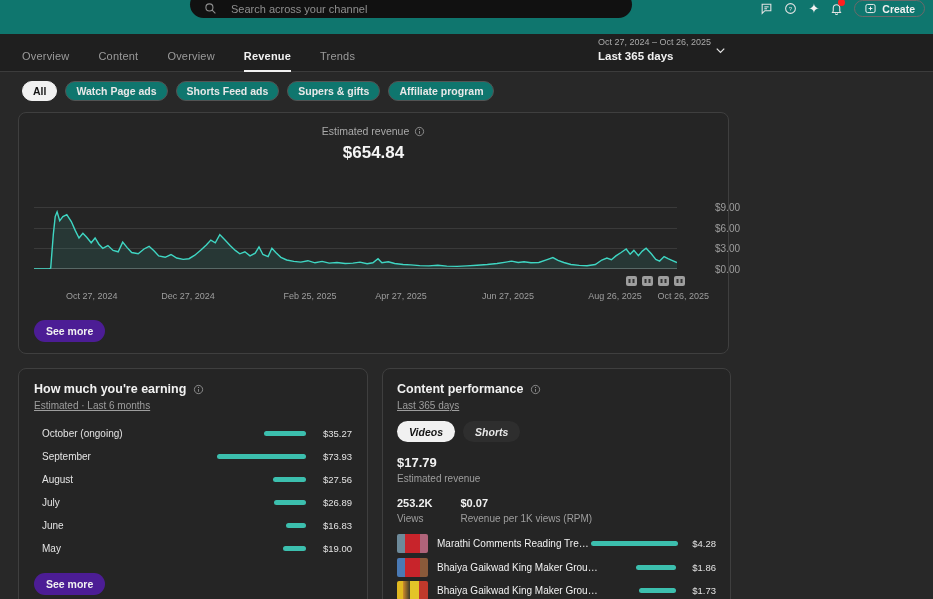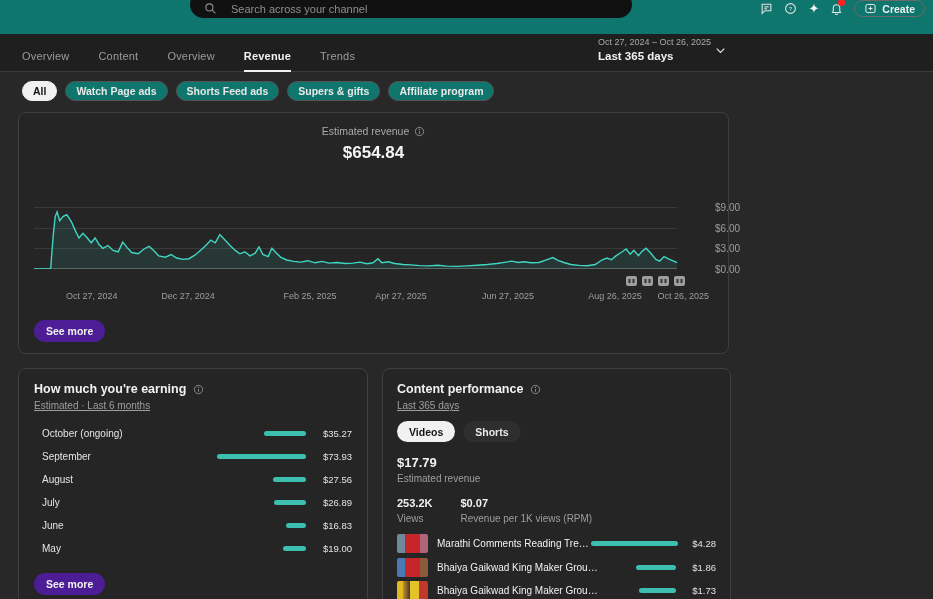--- a/index.html
+++ b/index.html
@@ -76,21 +76,21 @@
   .card-title-row { position:absolute; left:15px; top:13px; display:flex; align-items:center; gap:7px; }
   .card-title { font-size:12.5px; font-weight:bold; color:#f1f1f1; }
   .card-sub { position:absolute; left:15px; top:31px; font-size:10px; color:#9e9e9e;text-decoration:underline; }
   .erows { position:absolute; left:15px; right:15px; top:53px; }
   .erow { height:23px; display:flex; align-items:center; }
   .elabel { font-size:10px; color:#e3e3e3;margin-left:8px; }
   .espacer { flex:1; }
   .bar { height:5px; border-radius:3px; margin-right:8px; }
   .eval { width:38px; text-align:right; font-size:9.5px; color:#e3e3e3; }
   
-  .pc-chips { position:absolute; left:14px; top:52px; display:flex; gap:8px; }
+  .pc-chips { position:absolute; left:14px; top:52px; display:flex; gap:8px;font-style:italic; }
   .pc-chip { height:21px; padding:0 12px; display:flex; align-items:center; border-radius:11px; background:#2e2e2e; color:#e8e8e8; font-size:10.5px; font-weight:bold; cursor:pointer; }
   .pc-chip.sel { background:#f1f1f1; color:#141414; }
   .pc-rev { position:absolute; left:14px; top:86px; font-size:13px; font-weight:bold; color:#f1f1f1; }
   .pc-revlab { position:absolute; left:14px; top:104px; font-size:10px; color:#9e9e9e; }
   .pc-stats { position:absolute; left:14px; top:128px; display:flex; gap:28px; }
   .pc-stat-val { font-size:11px; font-weight:bold; color:#f1f1f1; }
   .pc-stat-lab { font-size:10px; color:#9e9e9e; margin-top:4px; }
   .vrows { position:absolute; left:14px; right:14px; top:163px; }
   .vrow { height:23.5px; display:flex; align-items:center; }
   .thumb { width:31px; height:19px; border-radius:2px; flex:none; }

